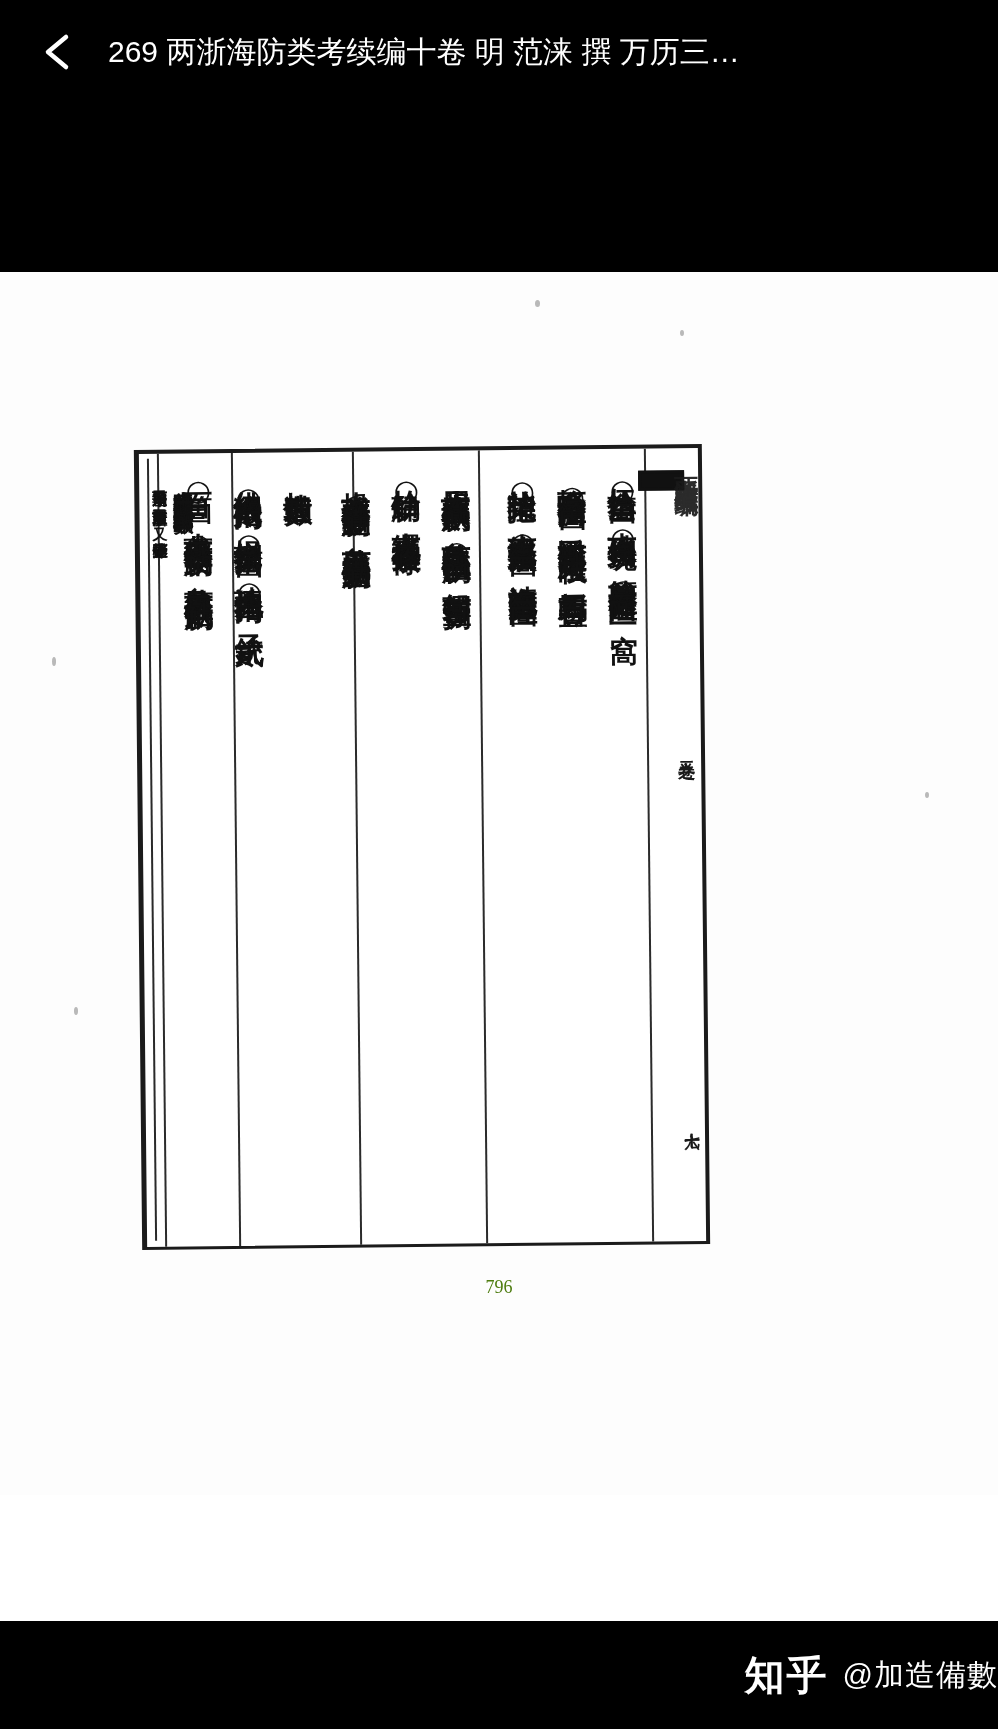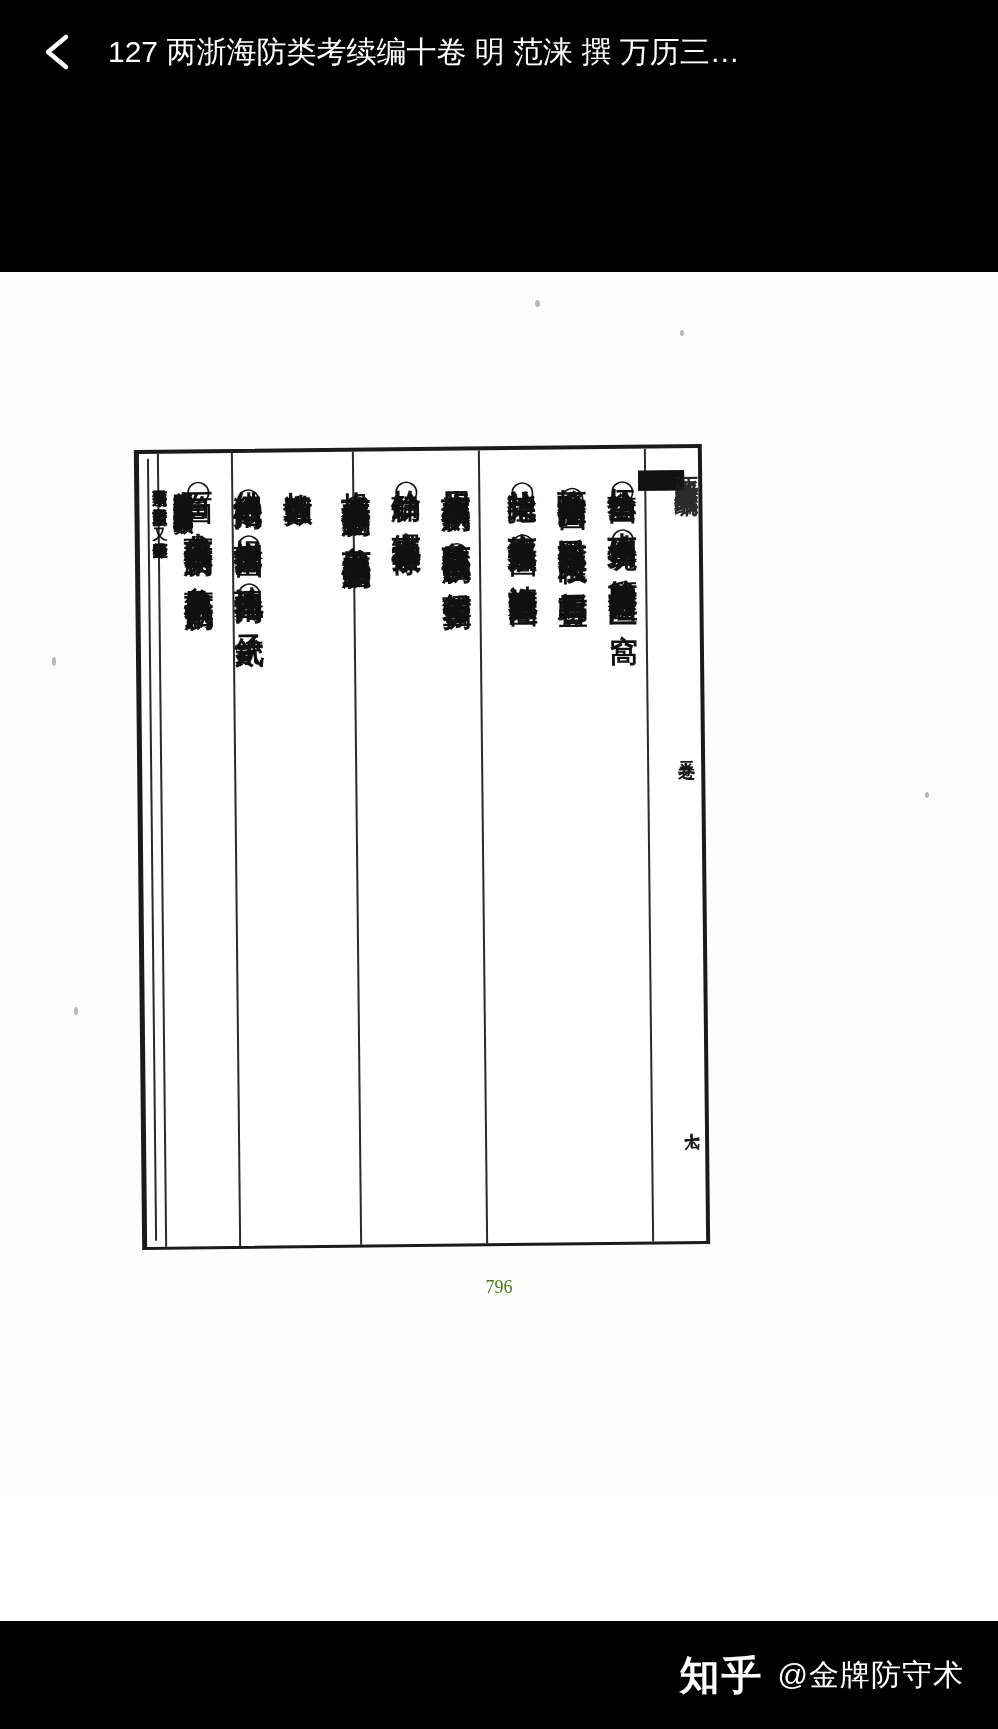--- a/index.html
+++ b/index.html
@@ -194,21 +194,20 @@
   .watermark {
     position: absolute;
     left: 0;
     bottom: 0;
     width: 998px;
     height: 108px;
     background: #000;
     display: flex;
     align-items: center;
     justify-content: flex-end;
-    padding-right: 34px;
     gap: 14px;
     text-decoration: underline;
   }
   .zhihu-logo {
     font-family: "DejaVu Serif", "Liberation Serif", serif;
     color: #ffffff;
     font-size: 40px;
     font-weight: 700;
     letter-spacing: 2px;
   }
@@ -224,21 +223,21 @@
 <div class="app">
 
   <div class="topbar">
     <div class="back-btn">
       <span>
         <svg width="44" height="44" viewBox="0 0 44 44">
           <polyline points="29,7 11,22 29,37" fill="none" stroke="#ffffff" stroke-width="4.5" stroke-linecap="round" stroke-linejoin="round"></polyline>
         </svg>
       </span>
     </div>
-    <div class="topbar-title">127 两浙海防类考续编十卷 明 范涞 撰 万历三…</div>
+    <div class="topbar-title">269 两浙海防类考续编十卷 明 范涞 撰 万历三…</div>
   </div>
 
   <div class="black-band"></div>
 
   <div class="page-area">
     <div class="scan">
 
       <div class="speck" style="left:535px; top:28px;  width:5px; height:7px;"></div>
       <div class="speck" style="left:680px; top:58px;  width:4px; height:6px;"></div>
       <div class="speck" style="left:52px;  top:385px; width:4px; height:9px;"></div>
@@ -271,17 +270,17 @@
         <div class="banner">两浙海防类考续编</div>
         <div class="banner-sm">卷之二</div>
         <div class="banner-pg">七十六</div>
       </div>
 
       <div class="page-number">796</div>
     </div>
 
     <div class="watermark">
       <span class="zhihu-logo">知乎</span>
-      <span class="zhihu-user">@金牌防守术</span>
+      <span class="zhihu-user">@加造備數</span>
     </div>
   </div>
 
 </div>
 
 </body></html>

